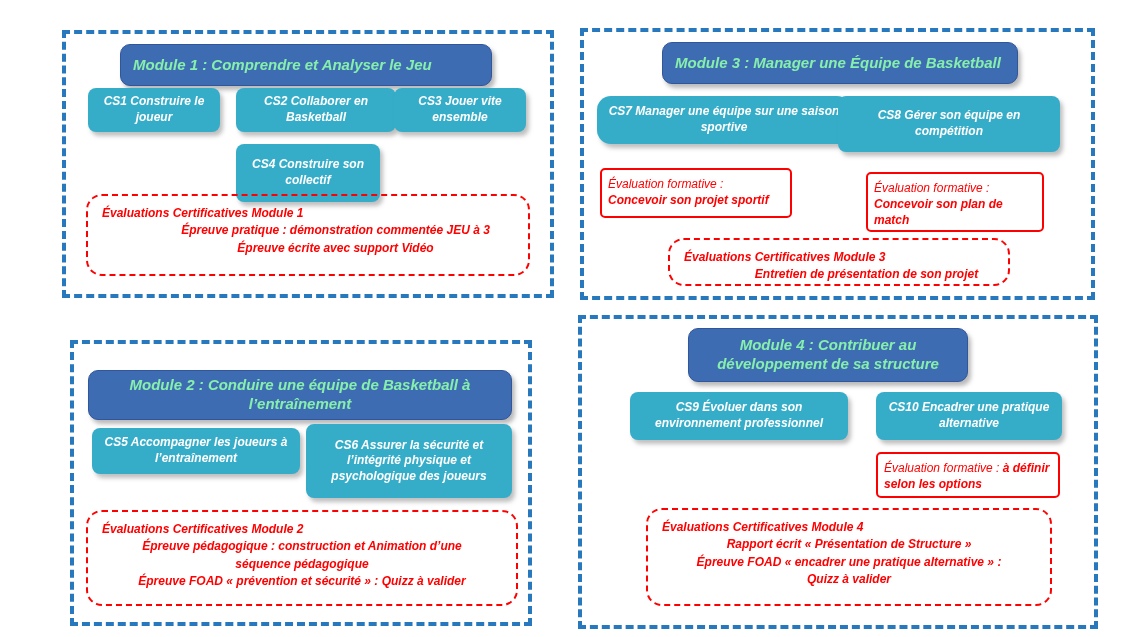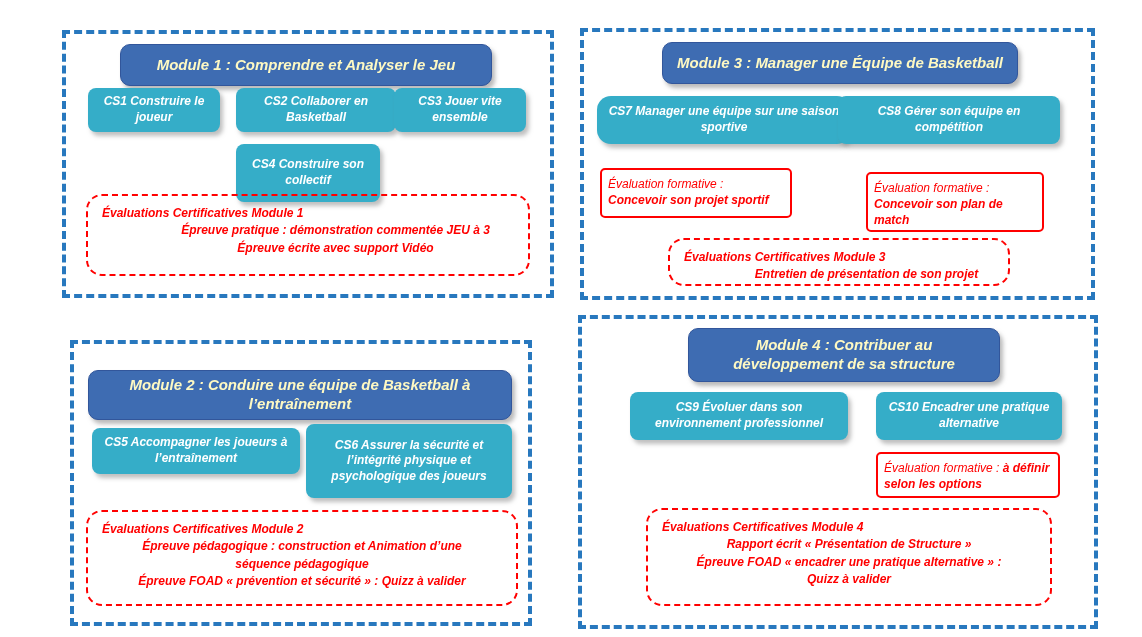--- a/index.html
+++ b/index.html
@@ -15,29 +15,29 @@
 
   .module{
     position:absolute;
     border:4px dashed var(--module-border,#2878BE);
     background:#ffffff;
   }
   .header{
     position:absolute;
     background:var(--header-fill,#3E6CB2);
     border:1px solid #32569B;
-    color:#fef9c3;
+    color:#86efac;
     font-weight:bold;
     font-style:italic;
     font-size:15px;
     line-height:1.25;
     text-align:center;
     border-radius:10px;
     box-shadow:3px 4px 4px rgba(130,130,130,0.55);
-    display:flex;align-items:center;justify-content:center;
+    display:flex;align-items:center;justify-content:flex-start;
     padding:20px 12px;
   }
   .cs{
     position:absolute;
     background:var(--cs-fill,#35ADC8);
     color:#ffffff;
     font-weight:bold;
     font-style:italic;
     font-size:12px;
     line-height:1.3;
@@ -101,21 +101,21 @@
     <div class="c-line-indent">Épreuve écrite avec support Vidéo</div>
   </div>
 
   <div class="module" style="left:580px;top:28px;width:515px;height:272px;"></div>
   <div class="header" style="left:662px;top:42px;width:356px;height:32px;">
     <span>Module 3 : Manager une Équipe de Basketball</span>
   </div>
   <div class="cs" style="left:597px;top:96px;width:254px;height:48px;border-radius:14px;">
     <span>CS7 Manager une équipe sur une saison sportive</span>
   </div>
-  <div class="cs" style="left:838px;top:96px;width:222px;height:48px;">
+  <div class="cs" style="left:838px;top:96px;width:222px;height:56px;">
     <span>CS8 Gérer son équipe en compétition</span>
   </div>
   <div class="formative" style="left:600px;top:168px;width:192px;height:50px;">
     <div class="f-label">Évaluation formative :</div>
     <div class="f-value">Concevoir son projet sportif</div>
   </div>
   <div class="formative" style="left:866px;top:172px;width:178px;height:60px;">
     <div class="f-label">Évaluation formative :</div>
     <div class="f-value">Concevoir son plan de match</div>
   </div>
@@ -134,21 +134,21 @@
   <div class="cs" style="left:306px;top:424px;width:206px;height:74px;">
     <span>CS6 Assurer la sécurité et l’intégrité physique et psychologique des joueurs</span>
   </div>
   <div class="certif" style="left:86px;top:510px;width:432px;height:96px;">
     <div class="c-title">Évaluations Certificatives Module 2</div>
     <div class="c-line-center">Épreuve pédagogique : construction et Animation d’une séquence pédagogique</div>
     <div class="c-line-center">Épreuve FOAD « prévention et sécurité » : Quizz à valider</div>
   </div>
 
   <div class="module" style="left:578px;top:315px;width:520px;height:314px;"></div>
-  <div class="header" style="left:688px;top:328px;width:312px;height:54px;">
+  <div class="header" style="left:688px;top:328px;width:280px;height:54px;">
     <span>Module 4 : Contribuer au développement de sa structure</span>
   </div>
   <div class="cs" style="left:630px;top:392px;width:218px;height:48px;">
     <span>CS9 Évoluer dans son environnement professionnel</span>
   </div>
   <div class="cs" style="left:876px;top:392px;width:186px;height:48px;">
     <span>CS10 Encadrer une pratique alternative</span>
   </div>
   <div class="formative" style="left:876px;top:452px;width:184px;height:46px;">
     <span class="f-label">Évaluation formative :</span>

